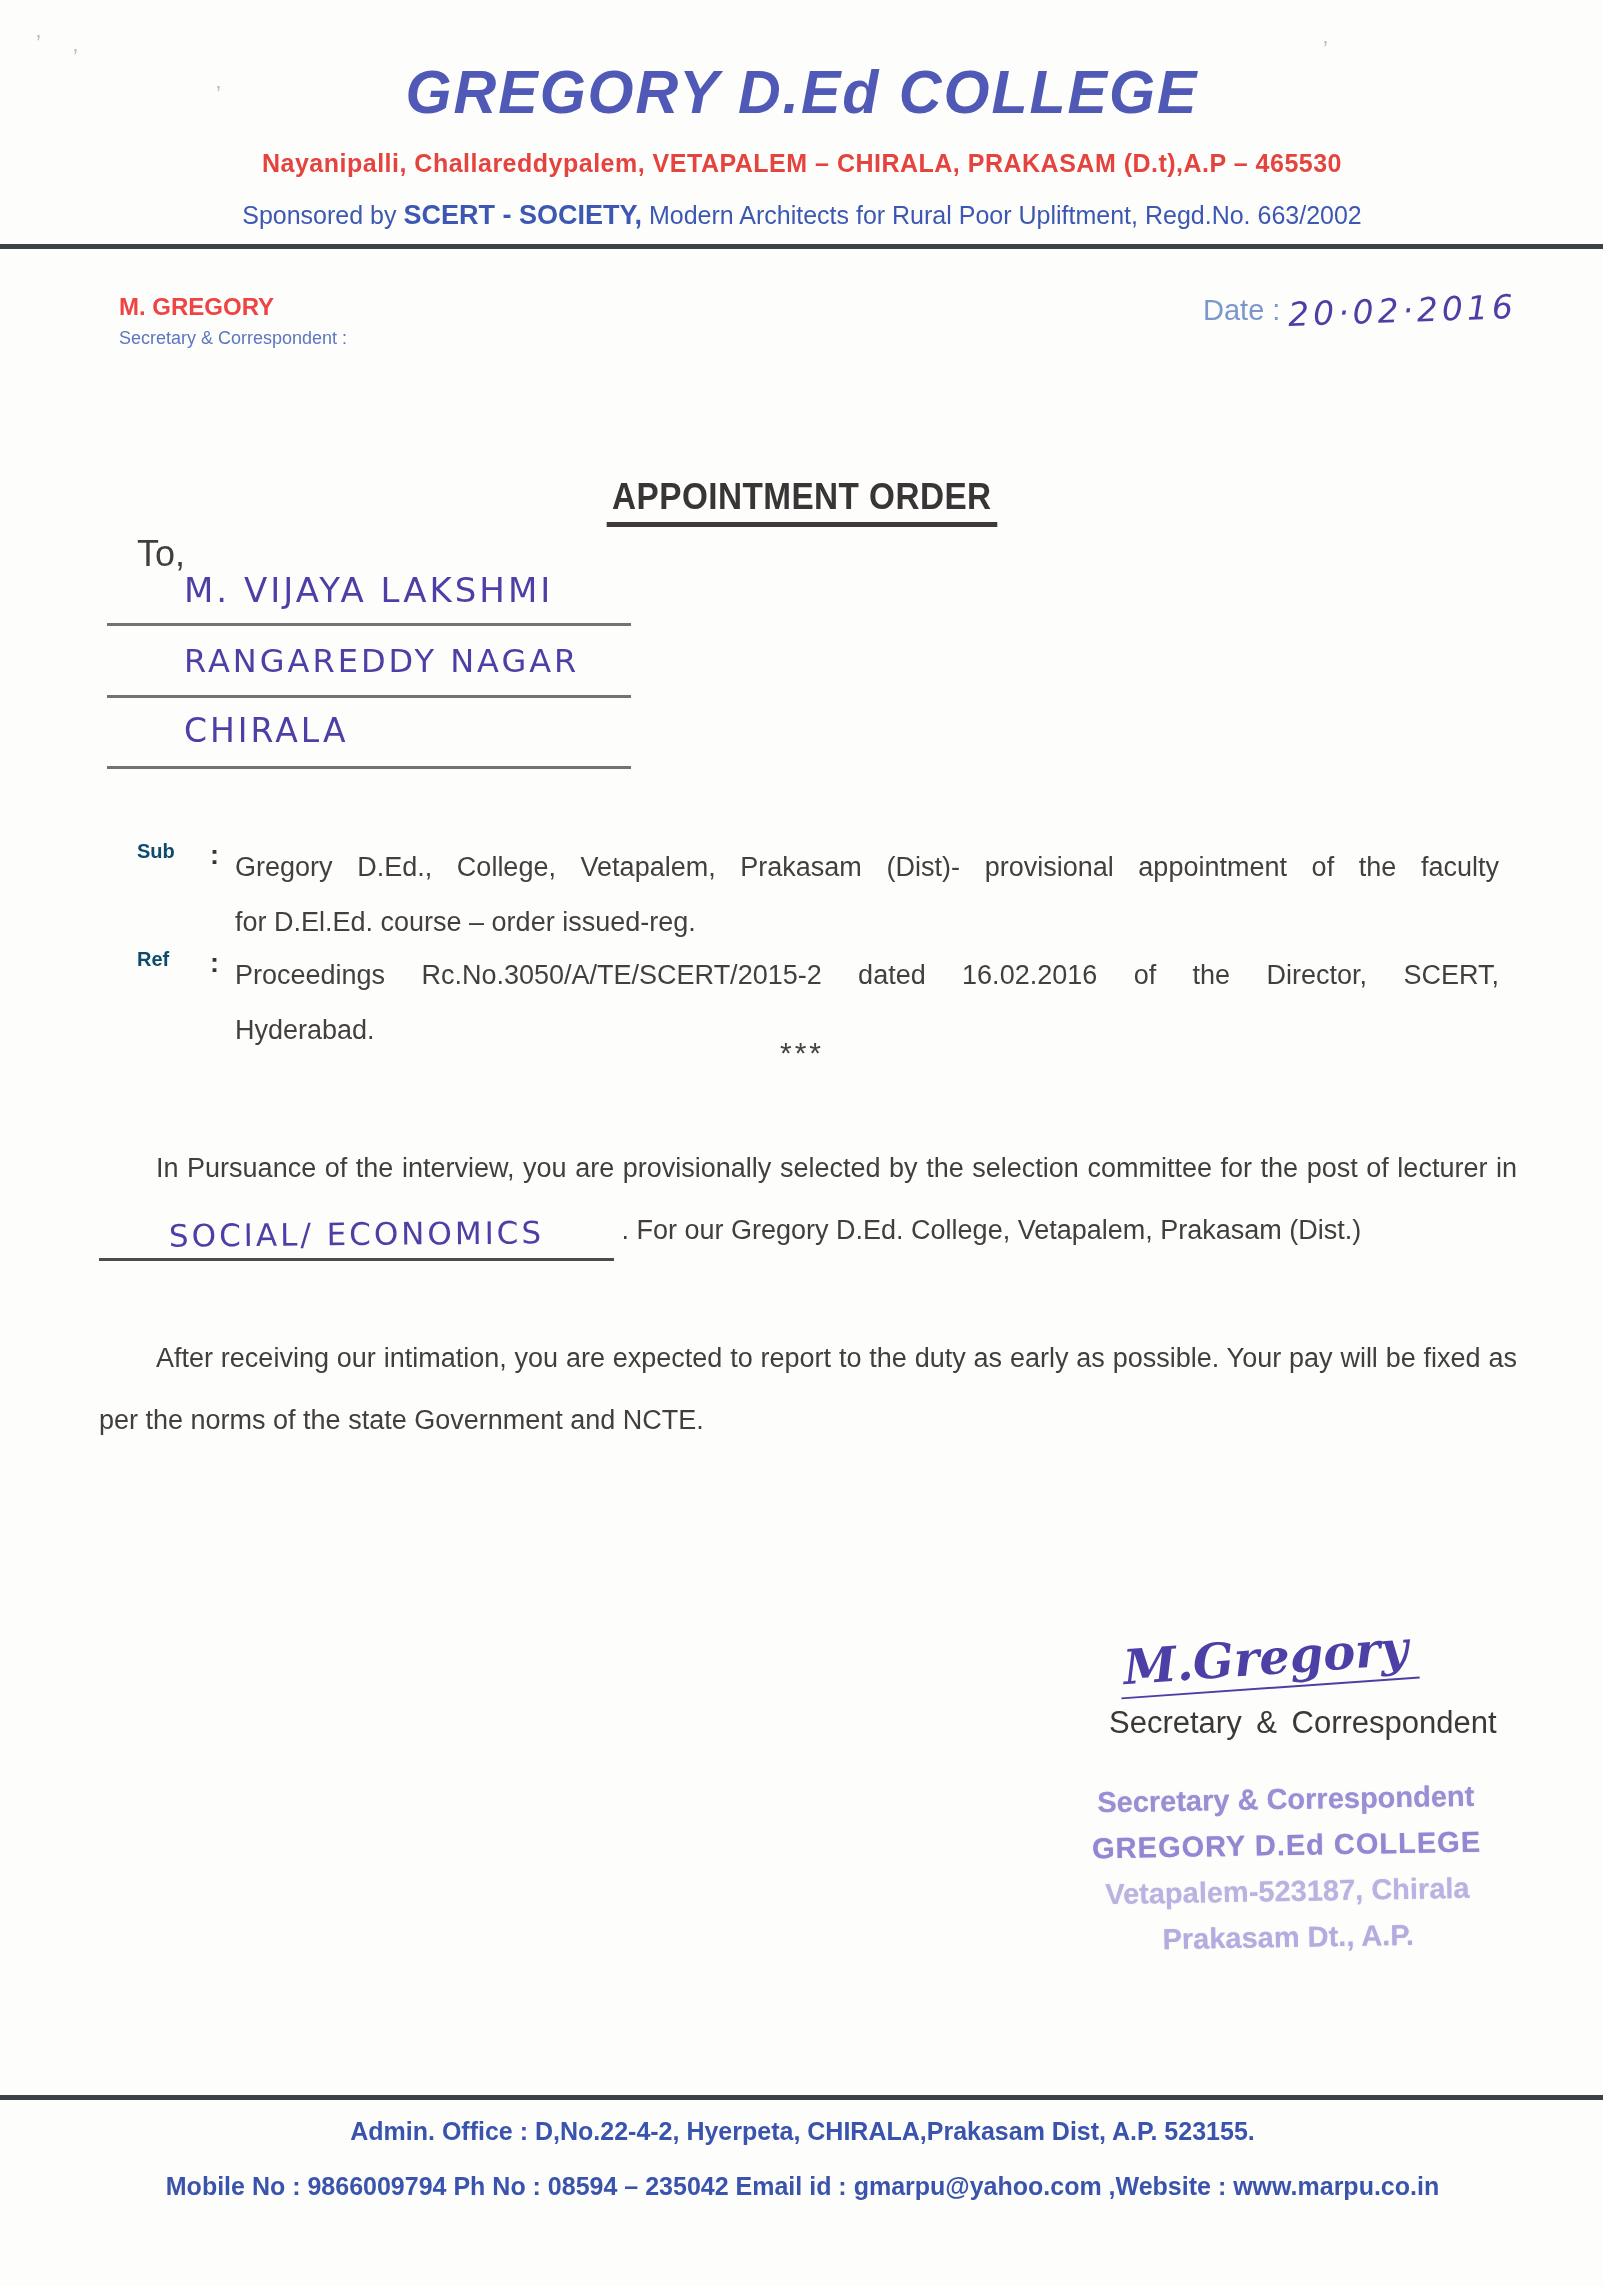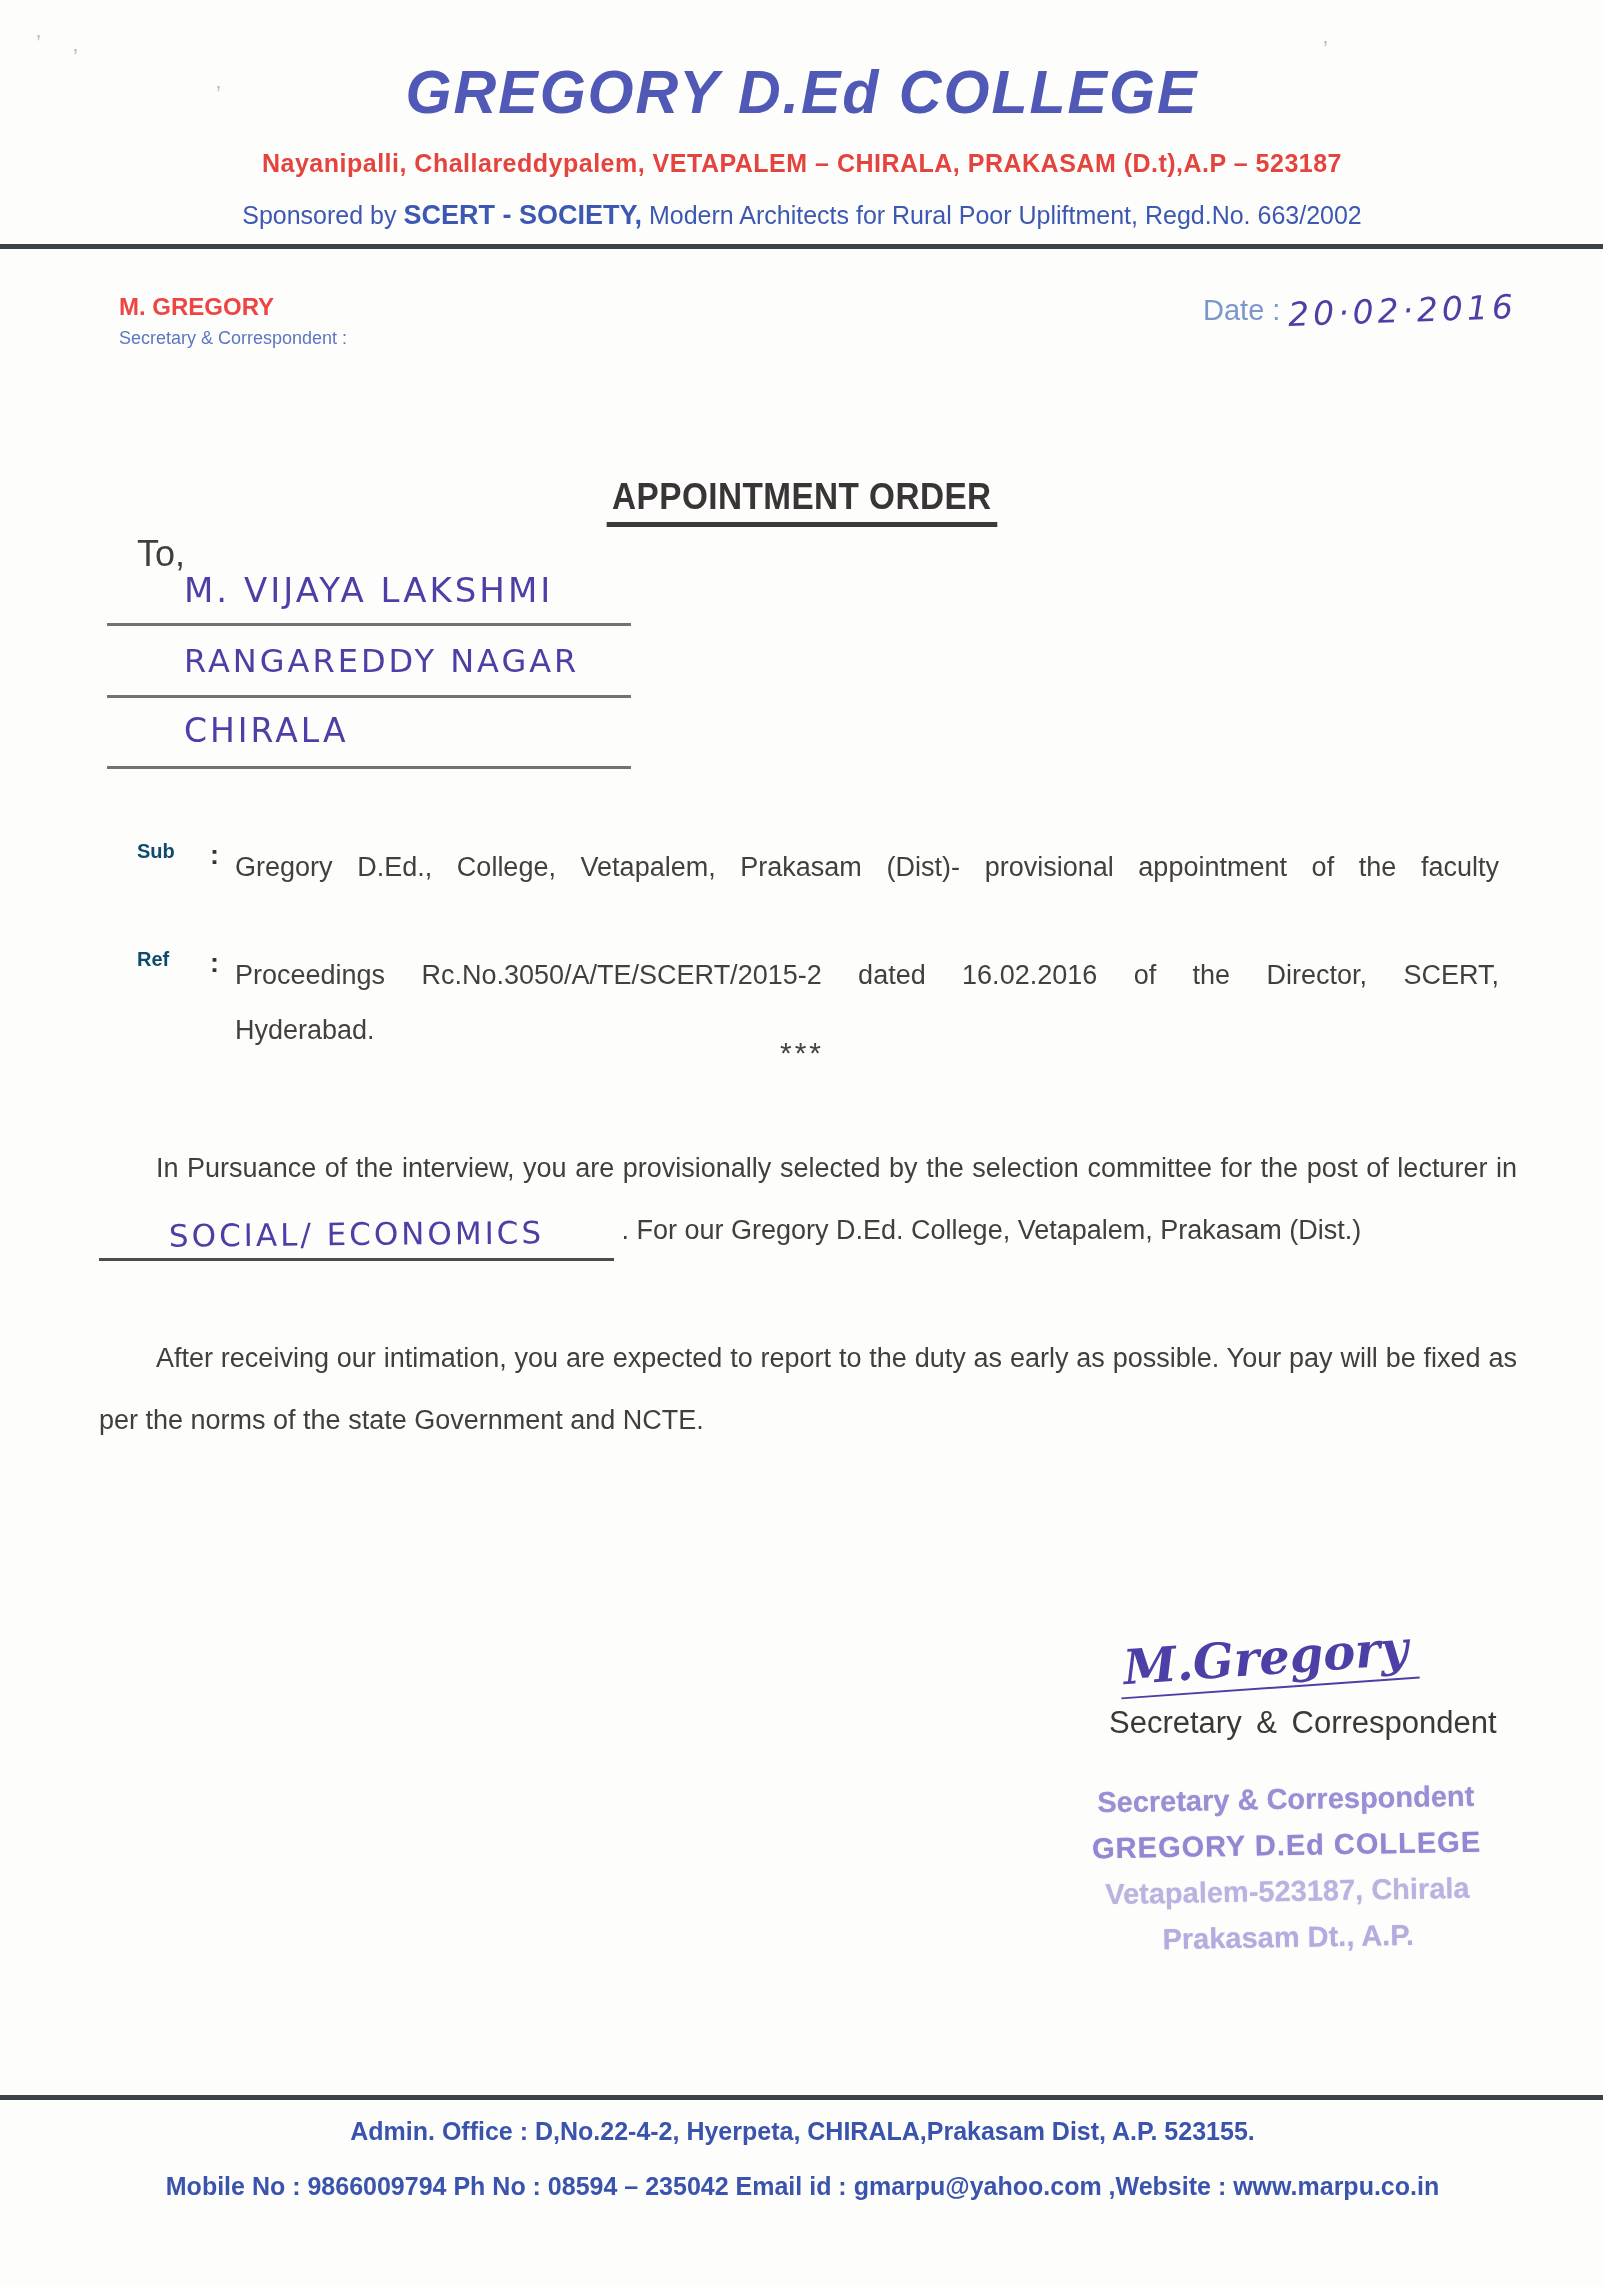--- a/index.html
+++ b/index.html
@@ -138,39 +138,40 @@
 <body>
 
 <div class="page">
 
   <div class="abs artifact" style="left:36px;top:30px;">’</div>
   <div class="abs artifact" style="left:73px;top:44px;">’</div>
   <div class="abs artifact" style="left:216px;top:81px;">’</div>
   <div class="abs artifact" style="left:1323px;top:36px;">’</div>
 
   <div class="abs centered college-name">GREGORY D.Ed COLLEGE</div>
-  <div class="abs centered college-address">Nayanipalli, Challareddypalem,  VETAPALEM – CHIRALA, PRAKASAM (D.t),A.P – 523187</div>
+  <div class="abs centered college-address">Nayanipalli, Challareddypalem,  VETAPALEM – CHIRALA, PRAKASAM (D.t),A.P – 465530</div>
   <div class="abs centered sponsor-line"><span>Sponsored by </span><span class="sponsor-name">SCERT - SOCIETY,</span><span> Modern Architects for Rural Poor Upliftment, Regd.No. 663/2002</span></div>
   <div class="abs rule rule-top"></div>
 
   <div class="abs officer-name">M. GREGORY</div>
   <div class="abs officer-designation">Secretary &amp; Correspondent :</div>
   <div class="abs date-row"><span>Date : </span><span class="hand hand-date">20·02·2016</span></div>
 
   <div class="abs centered doc-title"><span>APPOINTMENT ORDER</span></div>
 
   <div class="abs to-label">To,</div>
   <div class="abs fill-line recipient-1"><span class="hand">M. VIJAYA LAKSHMI</span></div>
   <div class="abs fill-line recipient-2"><span class="hand">RANGAREDDY NAGAR</span></div>
   <div class="abs fill-line recipient-3"><span class="hand">CHIRALA</span></div>
 
   <div class="abs block-label sub-y">Sub</div>
   <div class="abs block-colon sub-y">:</div>
   <div class="abs block-text sub-y">
     <div class="jline">Gregory D.Ed., College, Vetapalem, Prakasam (Dist)- provisional appointment  of the faculty</div>
+    <div>for D.El.Ed.  course – order   issued-reg.</div>
   </div>
 
   <div class="abs block-label ref-y">Ref</div>
   <div class="abs block-colon ref-y">:</div>
   <div class="abs block-text ref-y">
     <div class="jline">Proceedings  Rc.No.3050/A/TE/SCERT/2015-2  dated  16.02.2016  of  the  Director,  SCERT,</div>
     <div>Hyderabad.</div>
   </div>
 
   <div class="abs centered separator">***</div>

